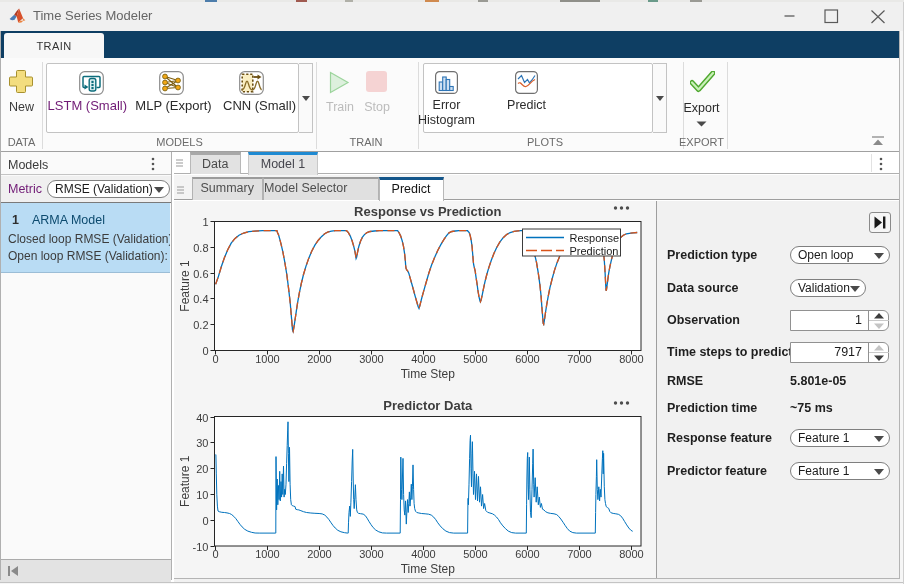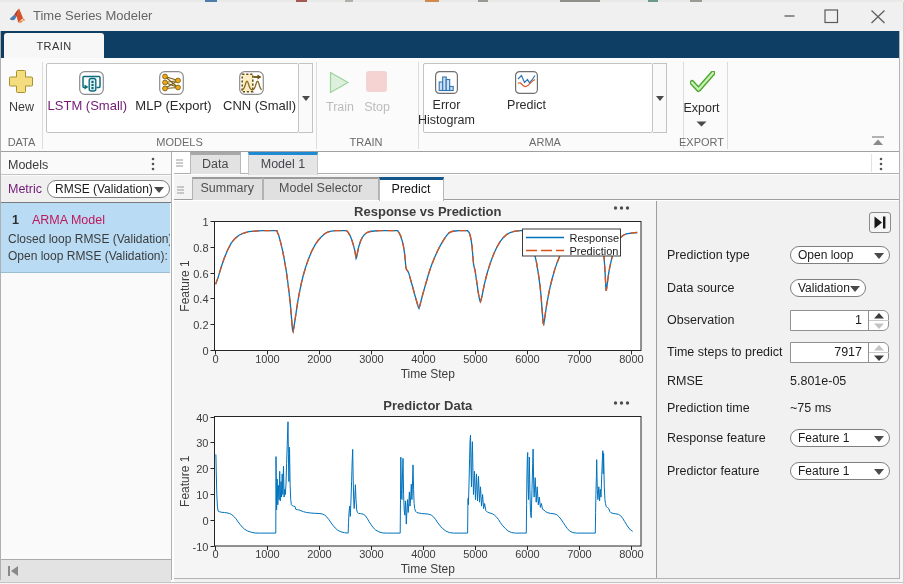--- a/index.html
+++ b/index.html
@@ -1,18 +1,18 @@
 <!DOCTYPE html>
 <html><head><meta charset="utf-8"><style>
 * { margin:0; padding:0; box-sizing:border-box; }
 html,body { width:904px; height:584px; overflow:hidden;
   font-family:"Liberation Sans",sans-serif; background:#fff; }
 .abs { position:absolute; }
 #win { position:relative; width:904px; height:584px; background:#fff; }
-.lbl { font-size:12.5px; color:#1f1f1f; }
+.lbl { font-size:12.5px; color:#1f1f1f;font-weight:bold; }
 .seclbl { font-size:11px; color:#6b6b6b; text-align:center; }
 .drop { position:absolute; background:#fff; border:1px solid #7f7f7f; border-radius:9px;
   height:18px; font-size:12px; color:#1a1a1a; line-height:17px; padding-left:7px; }
 .drop .dar { position:absolute; right:5px; top:6px; width:0; height:0;
   border-left:5px solid transparent; border-right:5px solid transparent; border-top:6px solid #4a4a4a; }
 </style></head>
 <body>
 <div id="win">
 
 <div class="abs" style="left:0;top:0;width:904px;height:2px;background:#e9e9e7"></div>
@@ -127,21 +127,21 @@
 </svg>
 <div class="abs" style="left:414px;top:98px;width:65px;text-align:center;font-size:12.5px;color:#2b2b2b;line-height:14.5px">Error<br>Histogram</div>
 
 <svg class="abs" style="left:515px;top:71px" width="23" height="23" viewBox="0 0 23 23">
   <rect x="0.6" y="0.6" width="21.8" height="21.8" rx="4" fill="#fff" stroke="#707070" stroke-width="1.2"></rect>
   <path d="M3,8 L6.5,4.5 L9.5,11.5 L12.5,8.5 L14.5,12 L17,9 L20,4.5" fill="none" stroke="#2e75b6" stroke-width="1.2"></path>
   <path d="M3,12.5 C6,9.5 7.5,16.5 11,15.5 C14.5,14.5 15,11 20,8.5" fill="none" stroke="#d95f2b" stroke-width="1.2"></path>
 </svg>
 <div class="abs" style="left:494px;top:98px;width:65px;text-align:center;font-size:12.5px;color:#2b2b2b">Predict</div>
 <div class="abs" style="left:423px;top:136px;width:244px">
-      <div class="seclbl">ARMA</div>
+      <div class="seclbl">PLOTS</div>
     </div>
 <div class="abs" style="left:683px;top:62px;width:1px;height:87px;background:#dcdcdc"></div>
 
 <svg class="abs" style="left:690px;top:71px" width="25" height="22" viewBox="0 0 25 22">
   <path d="M2,11.5 L8.5,18.5 L23,2" fill="none" stroke="#4ea72e" stroke-width="5" stroke-linecap="round" stroke-linejoin="round"></path>
   <path d="M2,11.5 L8.5,18.5 L23,2" fill="none" stroke="#c9f0b8" stroke-width="2.2" stroke-linecap="round" stroke-linejoin="round"></path>
 </svg>
 <div class="abs" style="left:679px;top:101px;width:45px;text-align:center;font-size:12.5px;color:#2b2b2b">Export</div>
 <svg class="abs" style="left:696px;top:121px" width="11" height="6" viewBox="0 0 11 6">
       <path d="M0.5,0.5 L5.5,5.5 L10.5,0.5 Z" fill="#4a4a4a"></path>
@@ -163,21 +163,21 @@
   <circle cx="3" cy="2" r="1.3" fill="#555"></circle>
       <circle cx="3" cy="7" r="1.3" fill="#555"></circle>
       <circle cx="3" cy="12" r="1.3" fill="#555"></circle>
 </svg>
 <div class="abs" style="left:0;top:176px;width:171px;height:26px;background:#f0f0f0"></div>
 <div class="abs" style="left:8px;top:182px;font-size:12.5px;color:#701a75">Metric</div>
 <div class="drop" style="left:47px;top:180px;width:123px">RMSE (Validation)<span class="dar"></span></div>
 <div class="abs" style="left:0;top:202px;width:171px;height:1px;background:#7a7a7a"></div>
 <div class="abs" style="left:1px;top:203px;width:169px;height:70px;background:#b9dcf4;border-bottom:1px solid #9bbdd6;overflow:hidden">
   <div class="abs" style="left:11px;top:10px;font-size:12.5px;color:#2e2e2e"><b>1</b></div>
-  <div class="abs" style="left:31px;top:10px;font-size:12.5px;color:#be185d">ARMA Model</div>
+  <div class="abs" style="left:31px;top:10px;font-size:12.5px;color:#0c4a6e">ARMA Model</div>
   <div class="abs" style="left:7px;top:29px;font-size:12px;color:#3c3c3c;white-space:nowrap">Closed loop RMSE (Validation): 0</div>
   <div class="abs" style="left:7px;top:46px;font-size:12px;color:#3c3c3c;white-space:nowrap">Open loop RMSE (Validation): 5.8</div>
 </div>
 <div class="abs" style="left:0;top:559px;width:171px;height:1px;background:#ababab"></div>
 <div class="abs" style="left:0;top:560px;width:171px;height:22px;background:#e3e3e3"></div>
 <svg class="abs" style="left:7px;top:565px" width="12" height="12" viewBox="0 0 12 12">
   <rect x="1" y="1" width="2" height="10" fill="#8a8a8a"></rect>
   <path d="M11,1 V11 L4,6 Z" fill="#8a8a8a"></path>
 </svg>
 <div class="abs" style="left:171px;top:152px;width:1px;height:428px;background:#b0b0b0"></div>
@@ -197,21 +197,21 @@
       <circle cx="3" cy="12" r="1.3" fill="#555"></circle>
 </svg>
 
 <div class="abs" style="left:174px;top:175px;width:725px;height:25px;background:#f4f4f4;border-bottom:1px solid #9e9e9e"></div>
 <svg class="abs" style="left:177px;top:186px" width="8" height="10" viewBox="0 0 8 10">
   <path d="M0,1 H7 M0,4 H7 M0,7 H7" stroke="#9a9a9a" stroke-width="1.2"></path>
 </svg>
 <div class="abs" style="left:191.5px;top:177px;width:71.5px;height:23px;background:#e0e0e0;border:1px solid #b2b2b2;border-bottom:none;border-top:2.5px solid #9b9b9b;
      text-align:center;font-size:12.5px;color:#4f4f4f;line-height:19px">Summary</div>
 <div class="abs" style="left:263px;top:177px;width:115.5px;height:23px;background:#e0e0e0;border:1px solid #b2b2b2;border-bottom:none;border-top:2.5px solid #9b9b9b;
-     text-align:center;font-size:12.5px;color:#4f4f4f;line-height:19px">Model Selector</div>
+     text-align:left;font-size:12.5px;color:#4f4f4f;line-height:19px">Model Selector</div>
 <div class="abs" style="left:378.5px;top:177px;width:65px;height:24px;background:#fff;border:1px solid #b8b8b8;border-bottom:none;border-top:3px solid #14568a;
      text-align:center;font-size:12.5px;color:#141414;line-height:19px">Predict</div>
 
 <div class="abs" style="left:174px;top:201px;width:482px;height:377px;background:#f5f5f5"></div>
 <svg width="482" height="191" viewBox="0 0 482 191" style="position:absolute;left:174px;top:201px">
       <rect x="0" y="0" width="482" height="191" fill="#f5f5f5"></rect>
       <rect x="40.5" y="20.5" width="426.5" height="129.0" fill="#ffffff"></rect>
       <clipPath id="cp1">
         <rect x="40.5" y="20.5" width="426.5" height="129.0"></rect>
       </clipPath>

